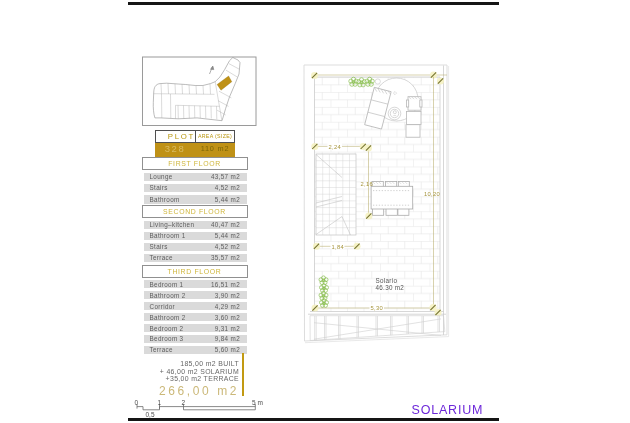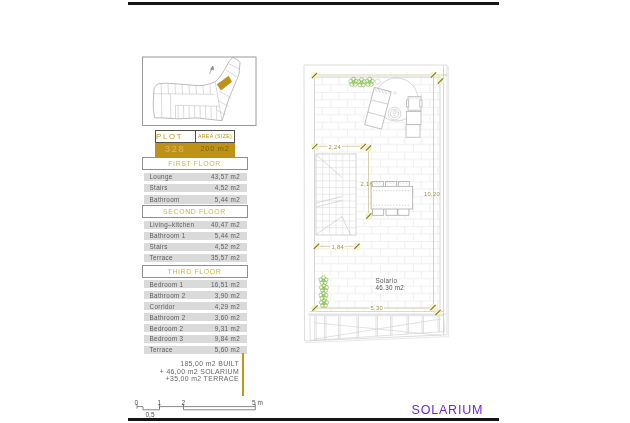--- a/index.html
+++ b/index.html
@@ -34,27 +34,27 @@
 
   <polygon points="217.1,84.5 228.6,76 231.8,81.7 221,90.2" fill="#bf9116" stroke="#8a6a08" stroke-width="0.3"></polygon>
 
   <g stroke="#8a8a8a" stroke-width="0.7" fill="#8a8a8a">
     <line x1="209.5" y1="74" x2="212.5" y2="66.5"></line>
     <polygon points="212.8,66 210.6,69.3 213.8,69.6"></polygon>
   </g>
 </svg>
 
 <div style="position:absolute;left:155px;top:130px;width:80px;height:12.5px;border:1px solid #4f4f4f;box-sizing:border-box;display:flex">
-  <div style="width:40px;border-right:1px solid #4f4f4f;color:#b8960c;font-size:7.8px;letter-spacing:1.7px;text-align:left;line-height:11.5px;box-sizing:border-box">PLOT</div>
+  <div style="width:40px;border-right:1px solid #4f4f4f;color:#b8960c;font-size:7.8px;letter-spacing:1.7px;text-align:right;line-height:11.5px;box-sizing:border-box">PLOT</div>
   <div style="flex:1;color:#b9960f;font-size:5.3px;letter-spacing:0.3px;text-align:center;line-height:11.5px">AREA (SIZE)</div>
 </div>
 
 <div style="position:absolute;left:155px;top:142.5px;width:80px;height:14px;background:#bf9116;display:flex">
   <div style="width:40px;color:#d8bb63;font-size:9.5px;letter-spacing:1.5px;text-align:center;line-height:12px">328</div>
-  <div style="flex:1;color:#7c6607;font-size:7.3px;letter-spacing:0.8px;text-align:center;line-height:12px">200 m2</div>
+  <div style="flex:1;color:#7c6607;font-size:7.3px;letter-spacing:0.8px;text-align:center;line-height:12px">110 m2</div>
 </div>
 
 <div class="hdr" style="top:157.2px">FIRST FLOOR</div>
 
 <div class="row" style="top:172.6px">
       <span>Lounge</span>
       <span>43,57 m2</span>
     </div>
 
 <div class="row" style="top:183.8px">
@@ -125,20 +125,21 @@
       <span>Terrace</span>
       <span>5,60 m2</span>
     </div>
 
 <div class="tot" style="top:359.5px">185,00 m2 BUILT</div>
 
 <div class="tot" style="top:368px">+ 46,00 m2 SOLARIUM</div>
 
 <div class="tot" style="top:375.4px">+35,00 m2 TERRACE</div>
 
+<div style="position:absolute;right:391px;top:383.5px;font-size:12px;color:#cbb878;letter-spacing:2.6px;white-space:nowrap">266,00 m2</div>
 
 <div style="position:absolute;left:241.5px;top:353px;width:2.6px;height:43px;background:#c29a12"></div>
 
 <svg style="position:absolute;left:0;top:0" width="630" height="423" viewBox="0 0 630 423">
   <g stroke="#6a6a6a" stroke-width="0.8" fill="none">
     <line x1="137" y1="406.6" x2="143" y2="406.6"></line>
     <path d="M143,406.6 L143,409.8 L159.5,409.8 L159.5,406.6"></path>
     <line x1="159.5" y1="406.6" x2="255.3" y2="406.6"></line>
     <line x1="137" y1="404" x2="137" y2="408.6"></line>
     <line x1="159.5" y1="404" x2="159.5" y2="408.6"></line>

